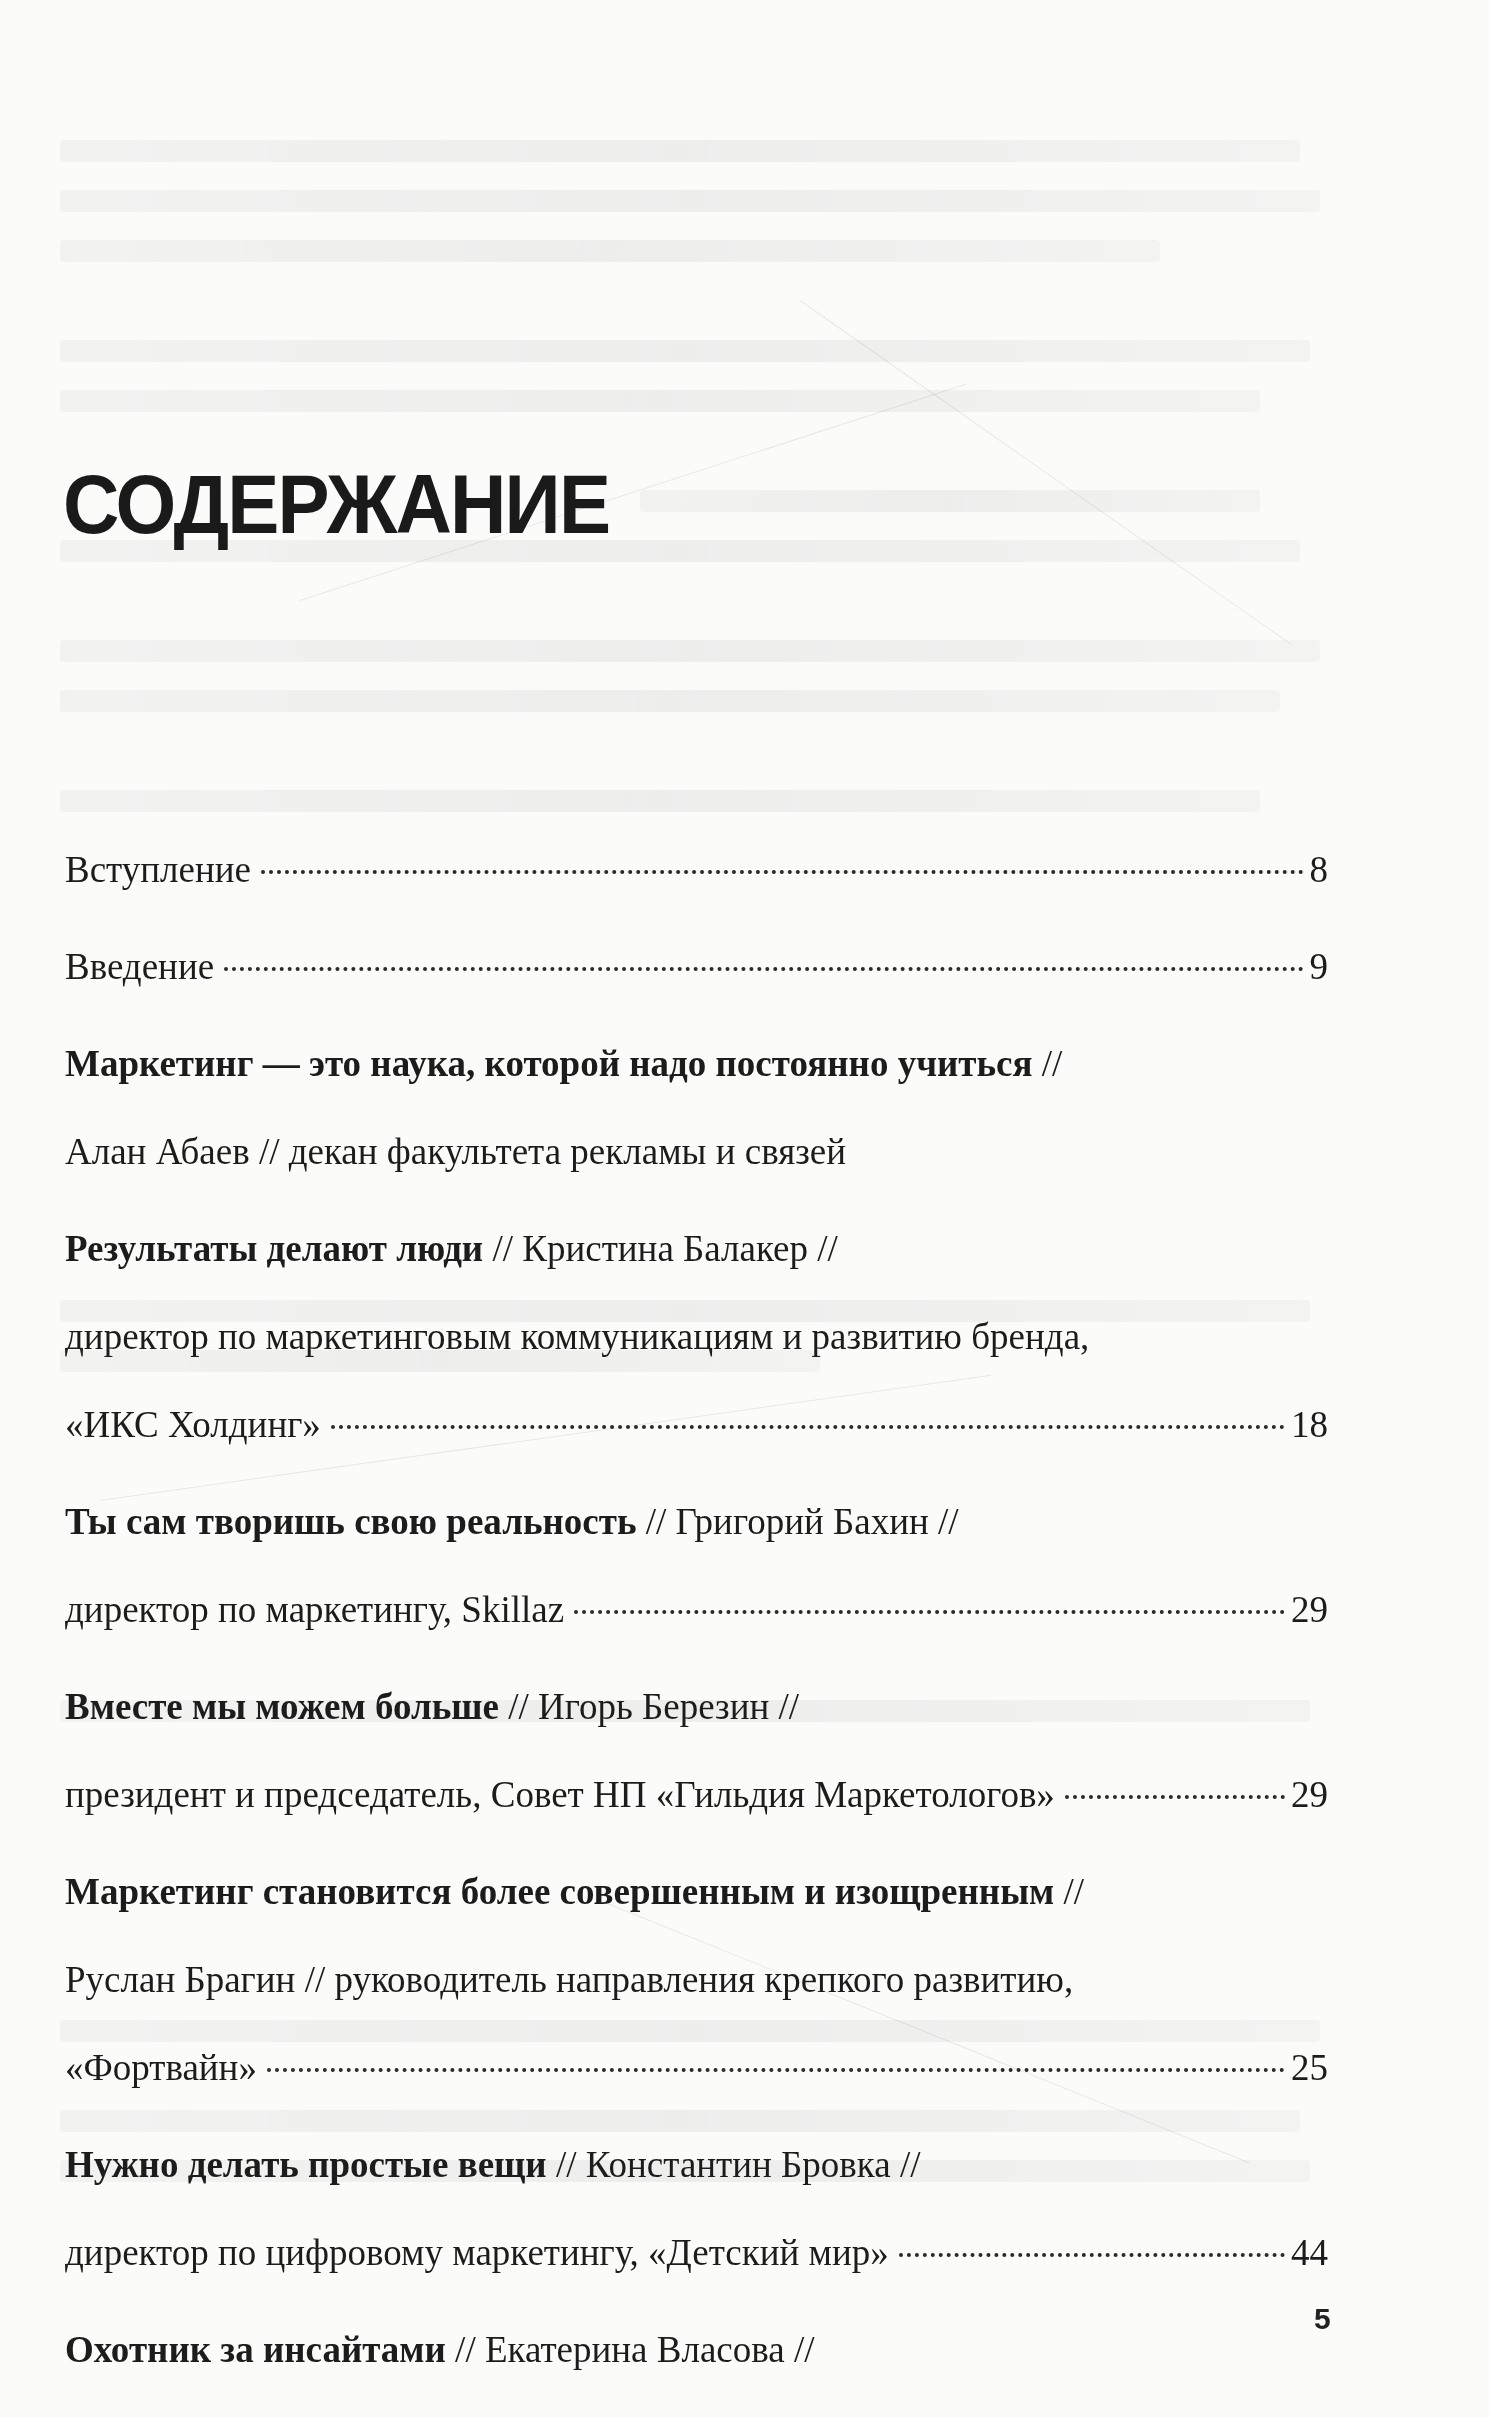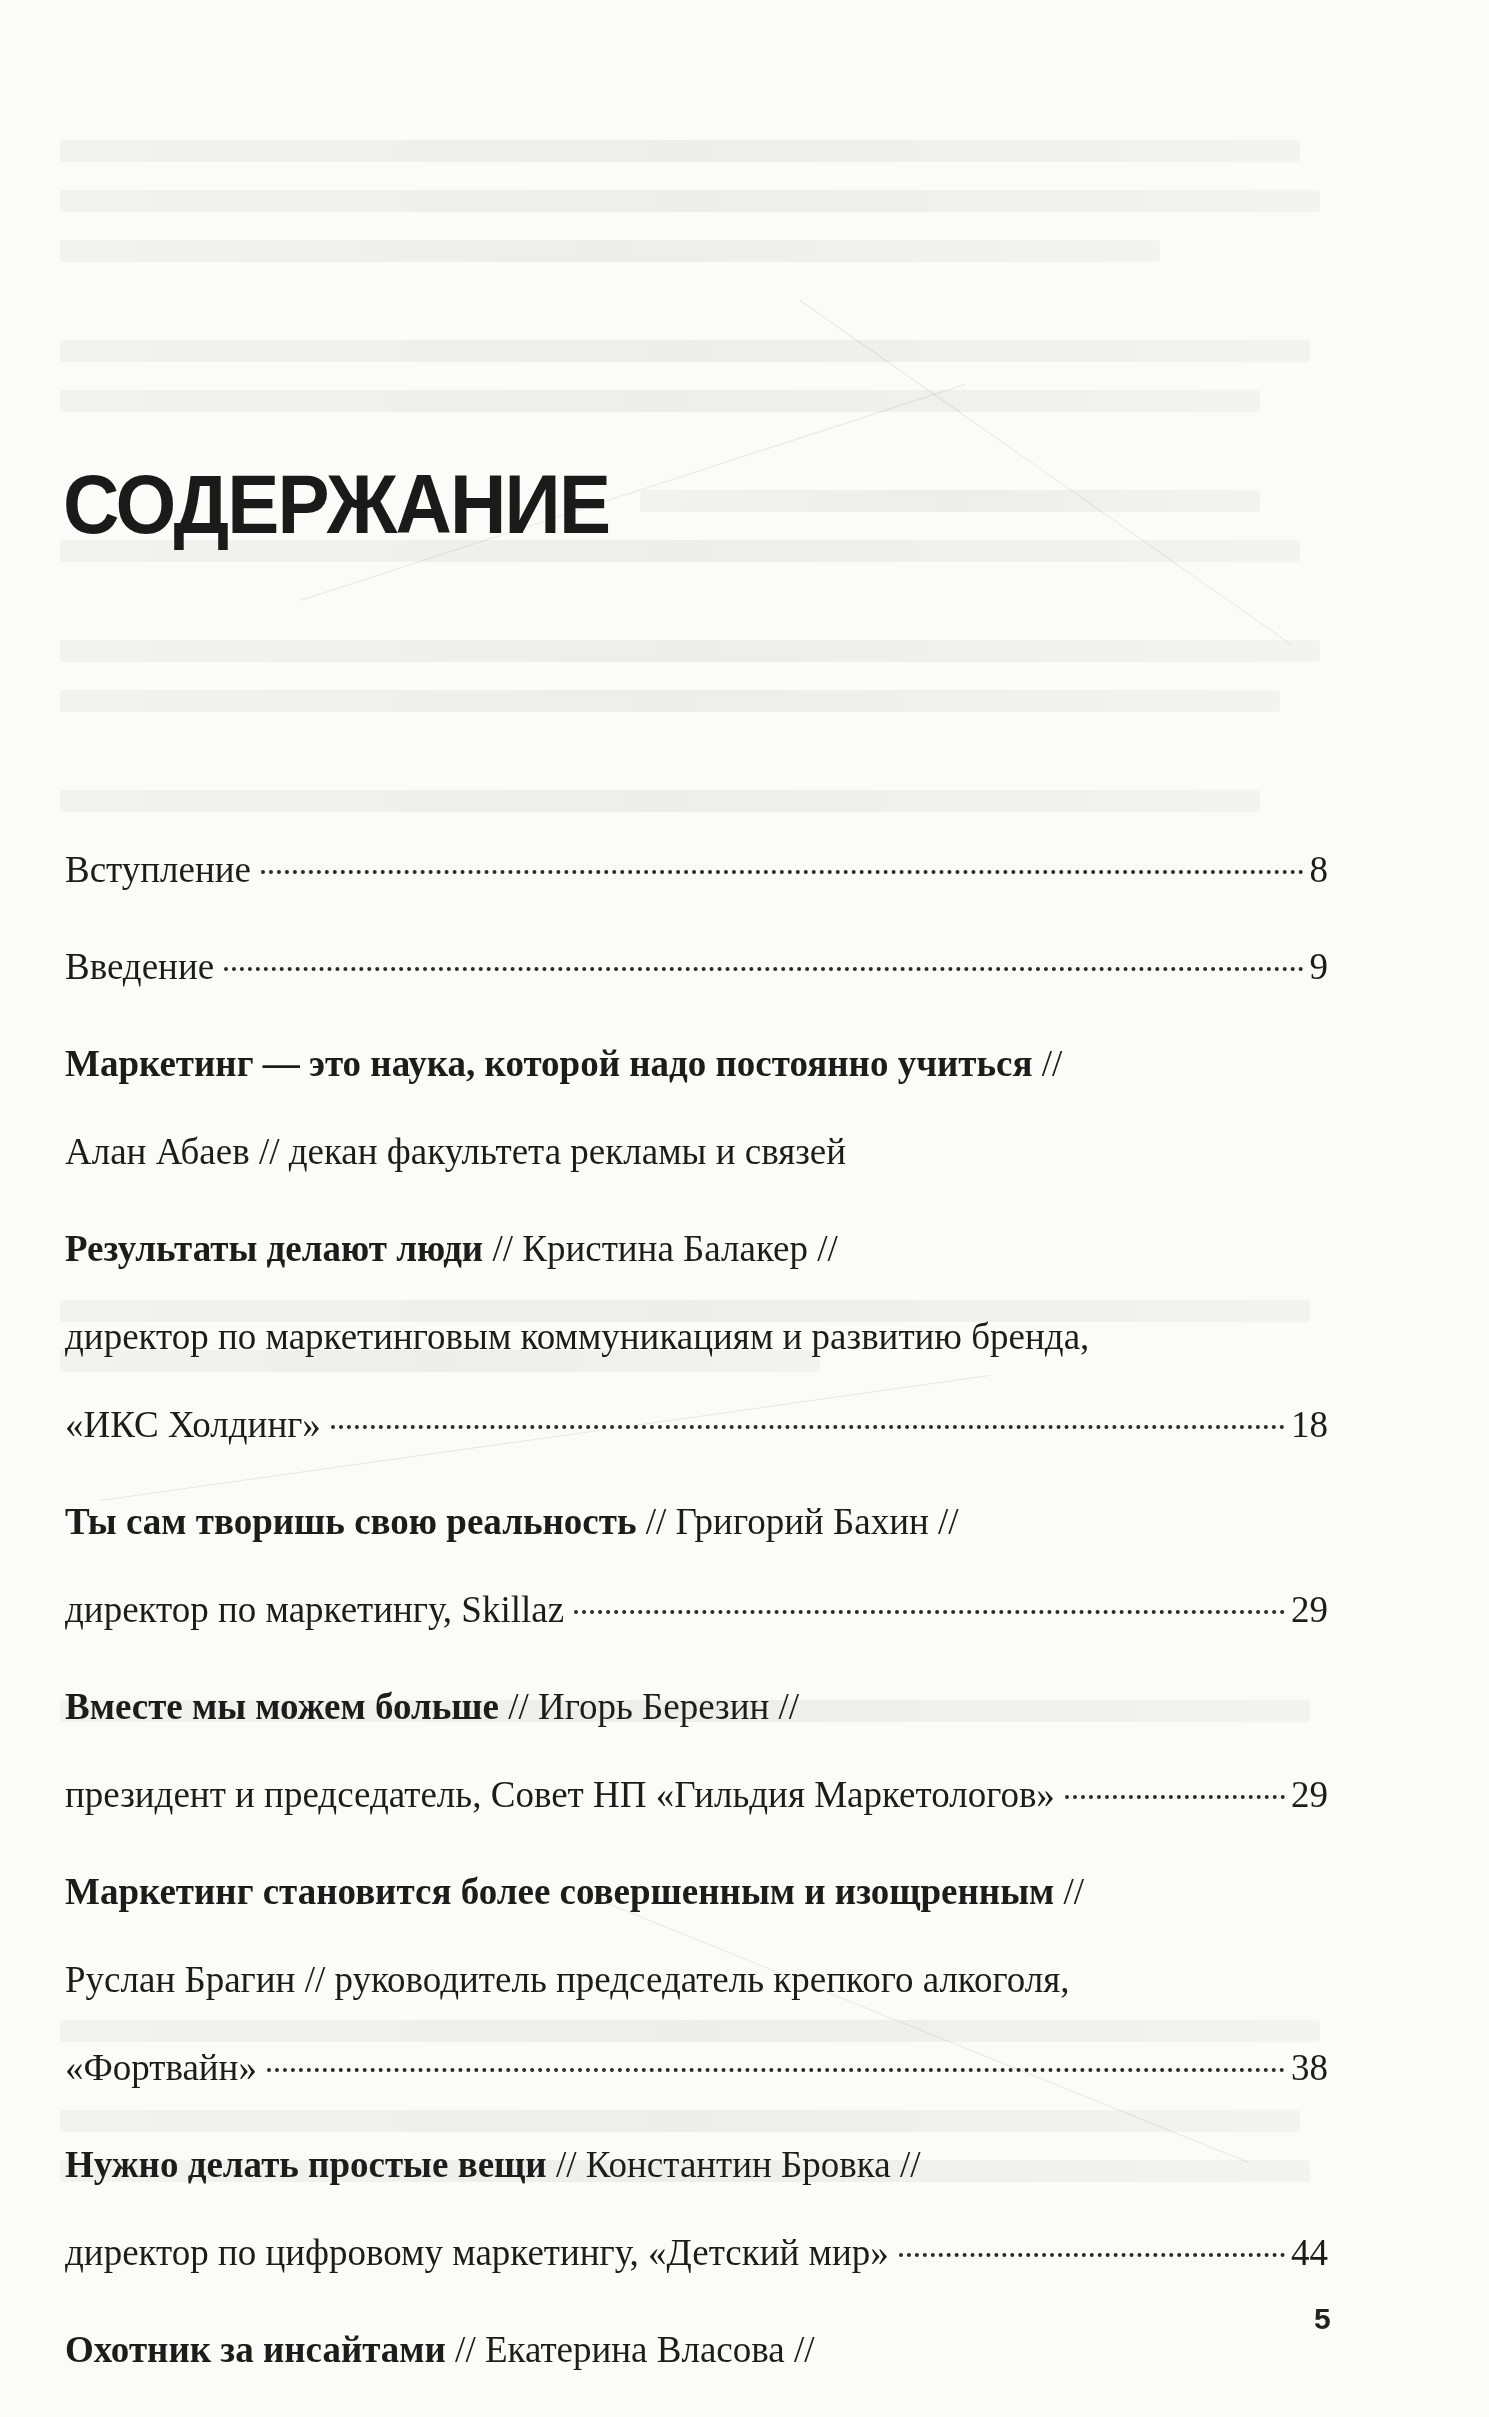--- a/index.html
+++ b/index.html
@@ -128,26 +128,26 @@
         <span class="text"><span>президент и председатель, Совет НП «Гильдия Маркетологов»</span></span>
         <span class="leader"></span>
         <span class="page">29</span>
       </div>
     </div>
     <div class="entry">
       <div class="line">
         <span class="text"><b>Маркетинг становится более совершенным и изощренным</b><span> //</span></span>
       </div>
       <div class="line">
-        <span class="text"><span>Руслан Брагин // руководитель председатель крепкого алкоголя,</span></span>
+        <span class="text"><span>Руслан Брагин // руководитель направления крепкого развитию,</span></span>
       </div>
       <div class="line">
         <span class="text"><span>«Фортвайн»</span></span>
         <span class="leader"></span>
-        <span class="page">38</span>
+        <span class="page">25</span>
       </div>
     </div>
     <div class="entry">
       <div class="line">
         <span class="text"><b>Нужно делать простые вещи</b><span> // Константин Бровка //</span></span>
       </div>
       <div class="line">
         <span class="text"><span>директор по цифровому маркетингу, «Детский мир»</span></span>
         <span class="leader"></span>
         <span class="page">44</span>

